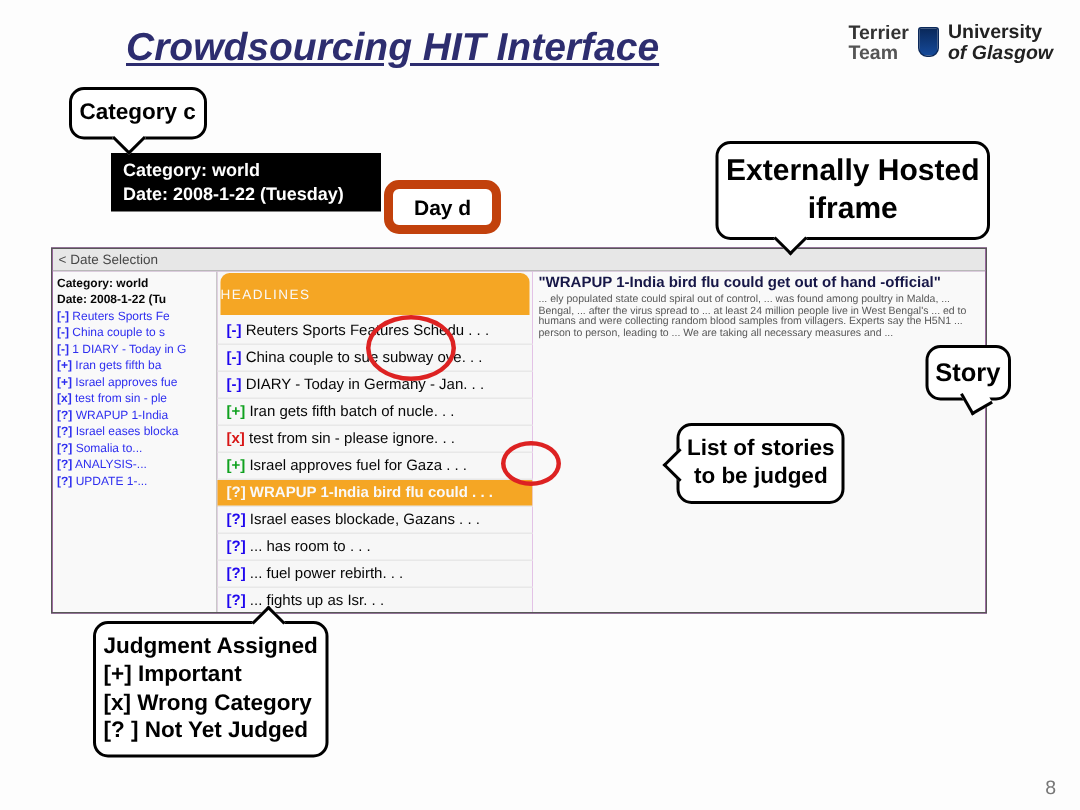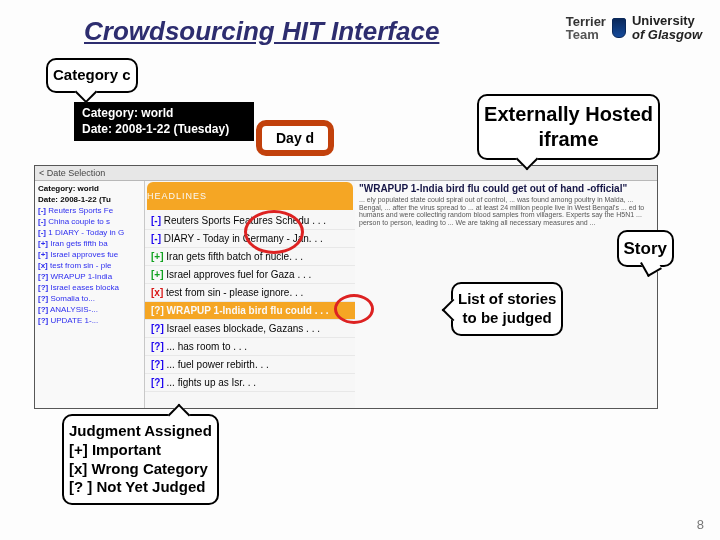--- a/index.html
+++ b/index.html
@@ -237,24 +237,25 @@
           <div class="mini"><span class="tag">[?]</span> Israel eases blocka</div>
           <div class="mini"><span class="tag">[?]</span> Somalia to...</div>
           <div class="mini"><span class="tag">[?]</span> ANALYSIS-...</div>
           <div class="mini"><span class="tag">[?]</span> UPDATE 1-...</div>
         </div>
     </div>
     <div class="if-mid">
       <div class="hlbar">HEADLINES</div>
       <div id="hl-list">
           <div class="hlitem hl-minus"><span class="tag">[-]</span> Reuters Sports Features Schedu . . .</div>
+          <div class="hlitem hl-minus"><span class="tag">[-]</span> China couple to sue subway ove. . .</div>
           <div class="hlitem hl-minus"><span class="tag">[-]</span> DIARY - Today in Germany - Jan. . .</div>
           <div class="hlitem hl-plus"><span class="tag">[+]</span> Iran gets fifth batch of nucle. . .</div>
+          <div class="hlitem hl-x"><span class="tag">[x]</span> test from sin - please ignore. . .</div>
           <div class="hlitem hl-plus"><span class="tag">[+]</span> Israel approves fuel for Gaza . . .</div>
-          <div class="hlitem hl-x"><span class="tag">[x]</span> test from sin - please ignore. . .</div>
           <div class="hlitem hl-sel"><span class="tag">[?]</span> WRAPUP 1-India bird flu could . . .</div>
           <div class="hlitem hl-minus"><span class="tag">[?]</span> Israel eases blockade, Gazans . . .</div>
           <div class="hlitem hl-minus"><span class="tag">[?]</span> ... has room to . . .</div>
           <div class="hlitem hl-minus"><span class="tag">[?]</span> ... fuel power rebirth. . .</div>
           <div class="hlitem hl-minus"><span class="tag">[?]</span> ... fights up as Isr. . .</div>
         </div>
     </div>
     <div class="if-right">
       <div class="storytitle">"WRAPUP 1-India bird flu could get out of hand -official"</div>
       <div>... ely populated state could spiral out of control, ... was found among poultry in Malda, ... Bengal, ... after the virus spread to ... at least 24 million people live in West Bengal's ... ed to humans and were collecting random blood samples from villagers. Experts say the H5N1 ... person to person, leading to ... We are taking all necessary measures and ...</div>

